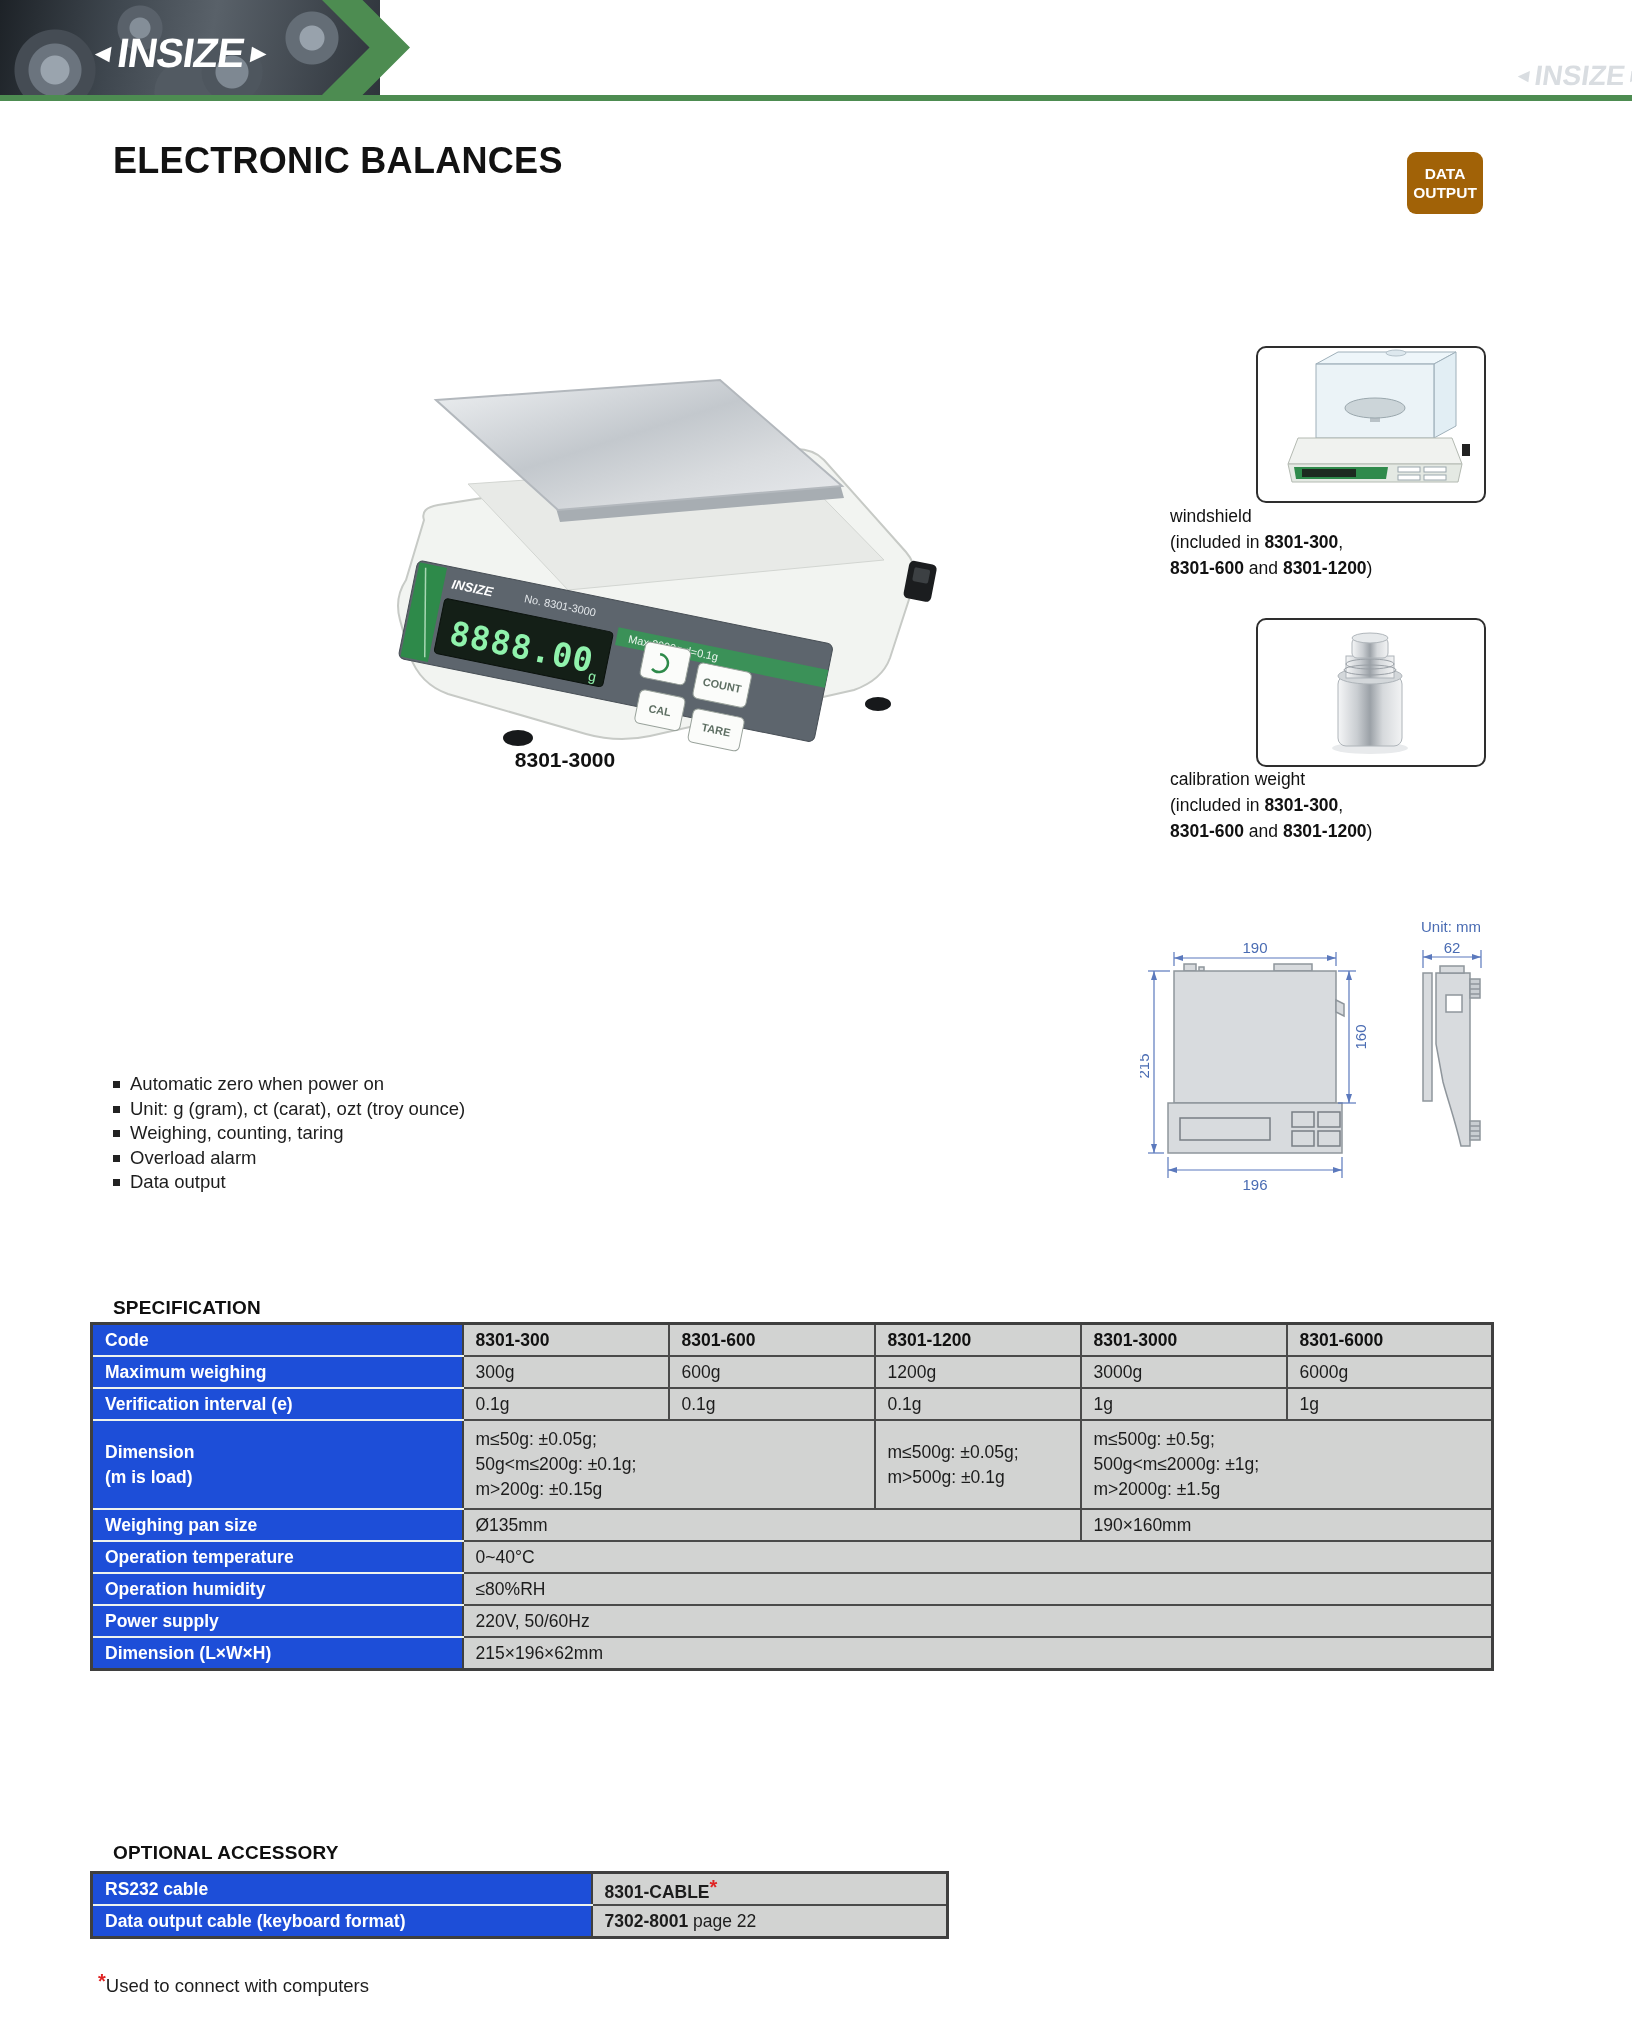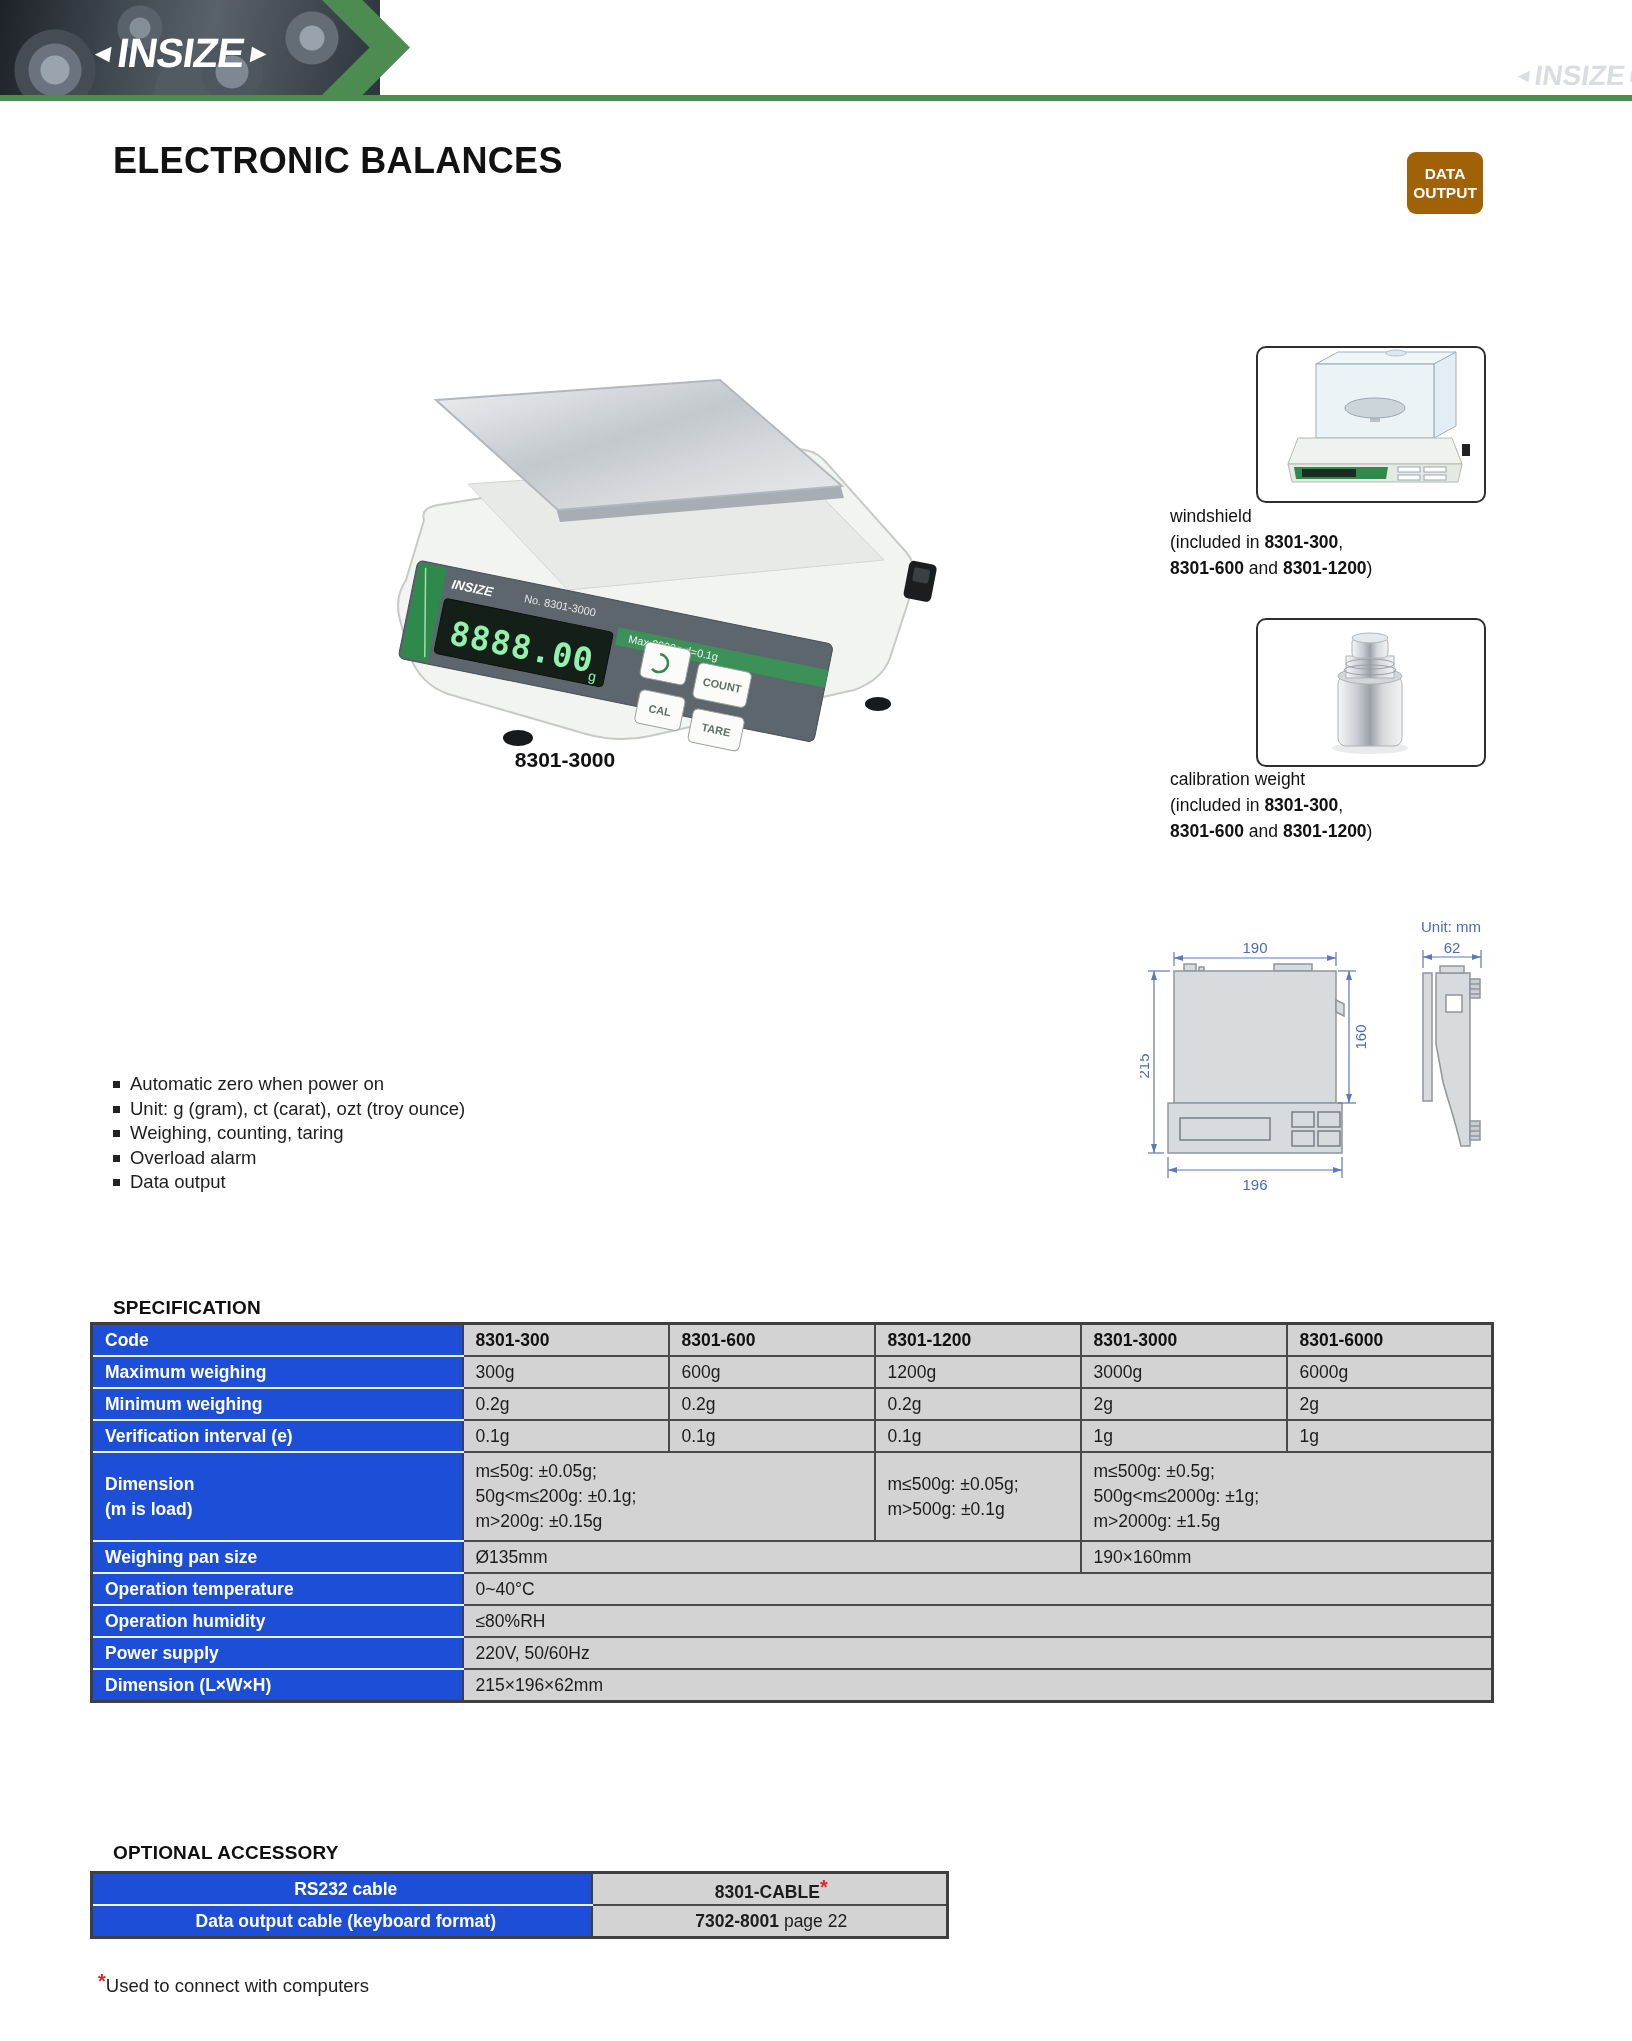--- a/index.html
+++ b/index.html
@@ -290,28 +290,20 @@
       </tr>
       <tr>
         <td class="g">Maximum weighing</td>
         <td class="d">300g</td>
         <td class="d">600g</td>
         <td class="d">1200g</td>
         <td class="d">3000g</td>
         <td class="d">6000g</td>
       </tr>
       <tr>
-        <td class="g">Minimum weighing</td>
-        <td class="d">0.2g</td>
-        <td class="d">0.2g</td>
-        <td class="d">0.2g</td>
-        <td class="d">2g</td>
-        <td class="d">2g</td>
-      </tr>
-      <tr>
         <td class="g">Verification interval (e)</td>
         <td class="d">0.1g</td>
         <td class="d">0.1g</td>
         <td class="d">0.1g</td>
         <td class="d">1g</td>
         <td class="d">1g</td>
       </tr>
       <tr>
         <td class="g acc">
           <div>Dimension</div>
@@ -352,21 +344,21 @@
       <tr>
         <td class="g">Dimension (L×W×H)</td>
         <td class="d" colspan="5">215×196×62mm</td>
       </tr>
     </tbody>
       </table>
   </div>
 
   <div class="sec-head" style="left:113px;top:1842px;">OPTIONAL ACCESSORY</div>
   <div class="accs-wrap">
-    <table class="gtab" style="width:856px;text-align:center;">
+    <table class="gtab" style="width:856px;">
       <colgroup>
           <col style="width:500px">
           <col style="width:356px">
         </colgroup>
       <tbody>
           <tr>
         <td class="g">RS232 cable</td>
         <td class="d"><span class="b">8301-CABLE</span><span class="star">*</span><span></span></td>
       </tr>
       <tr>

